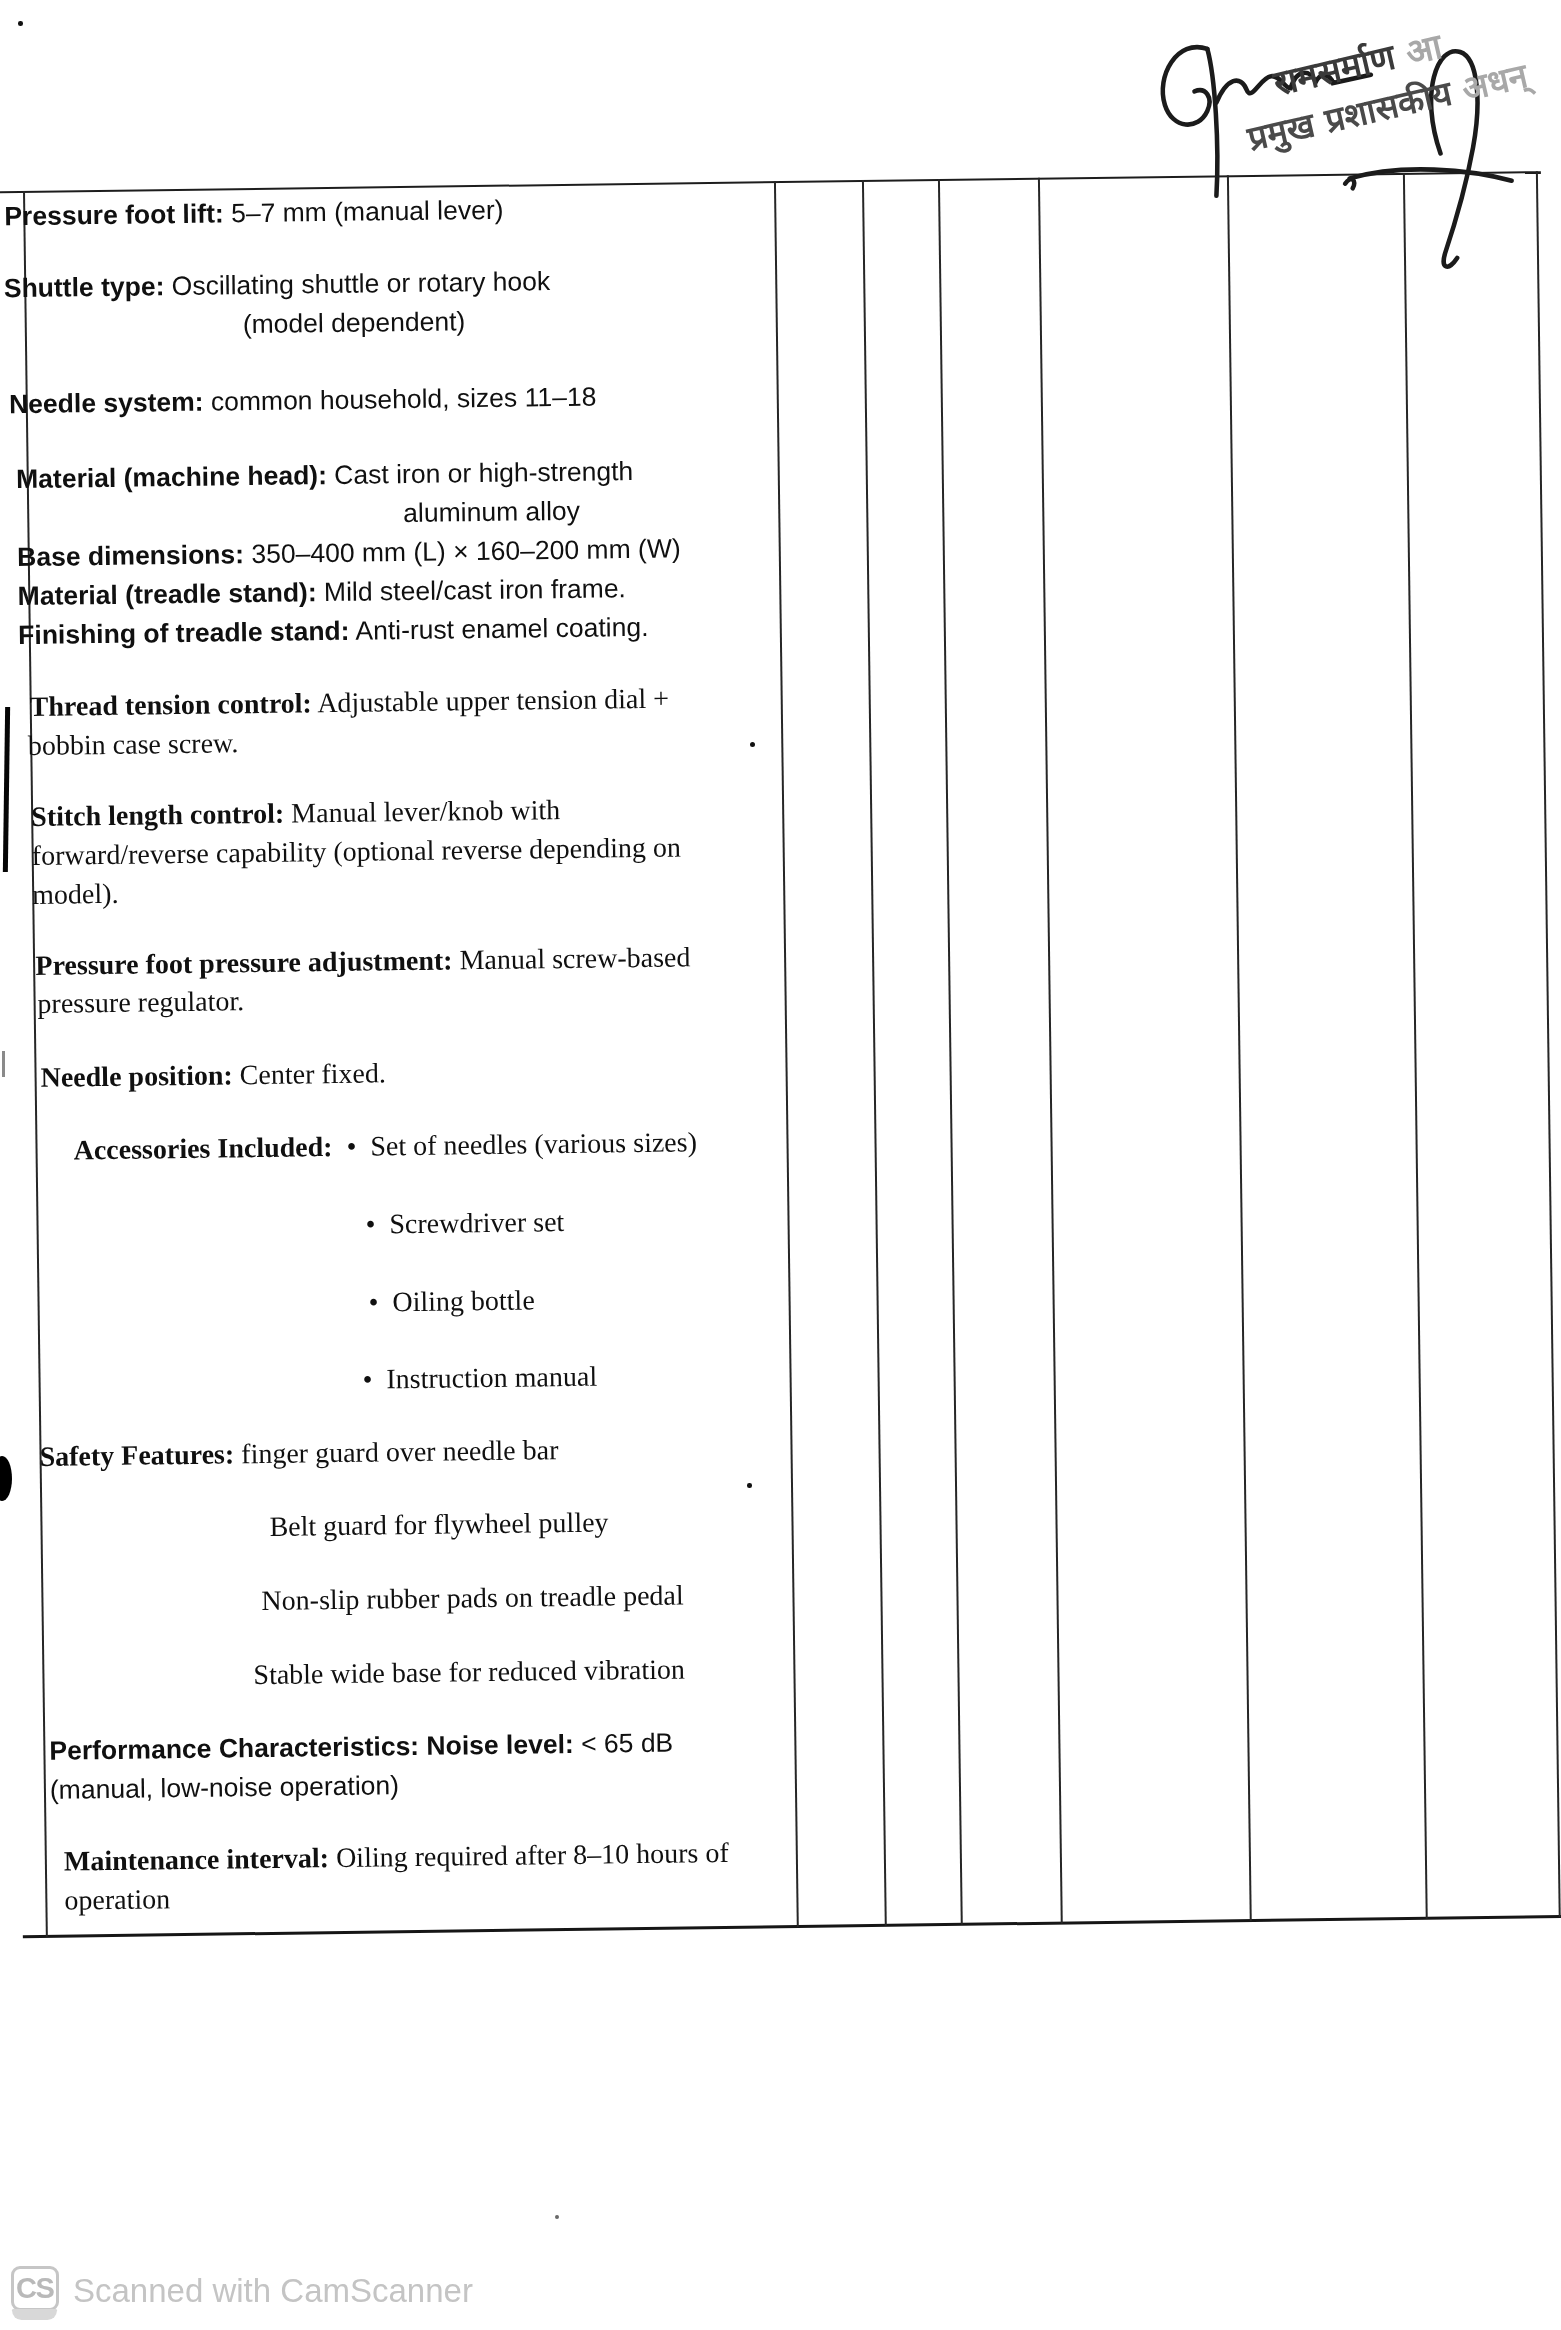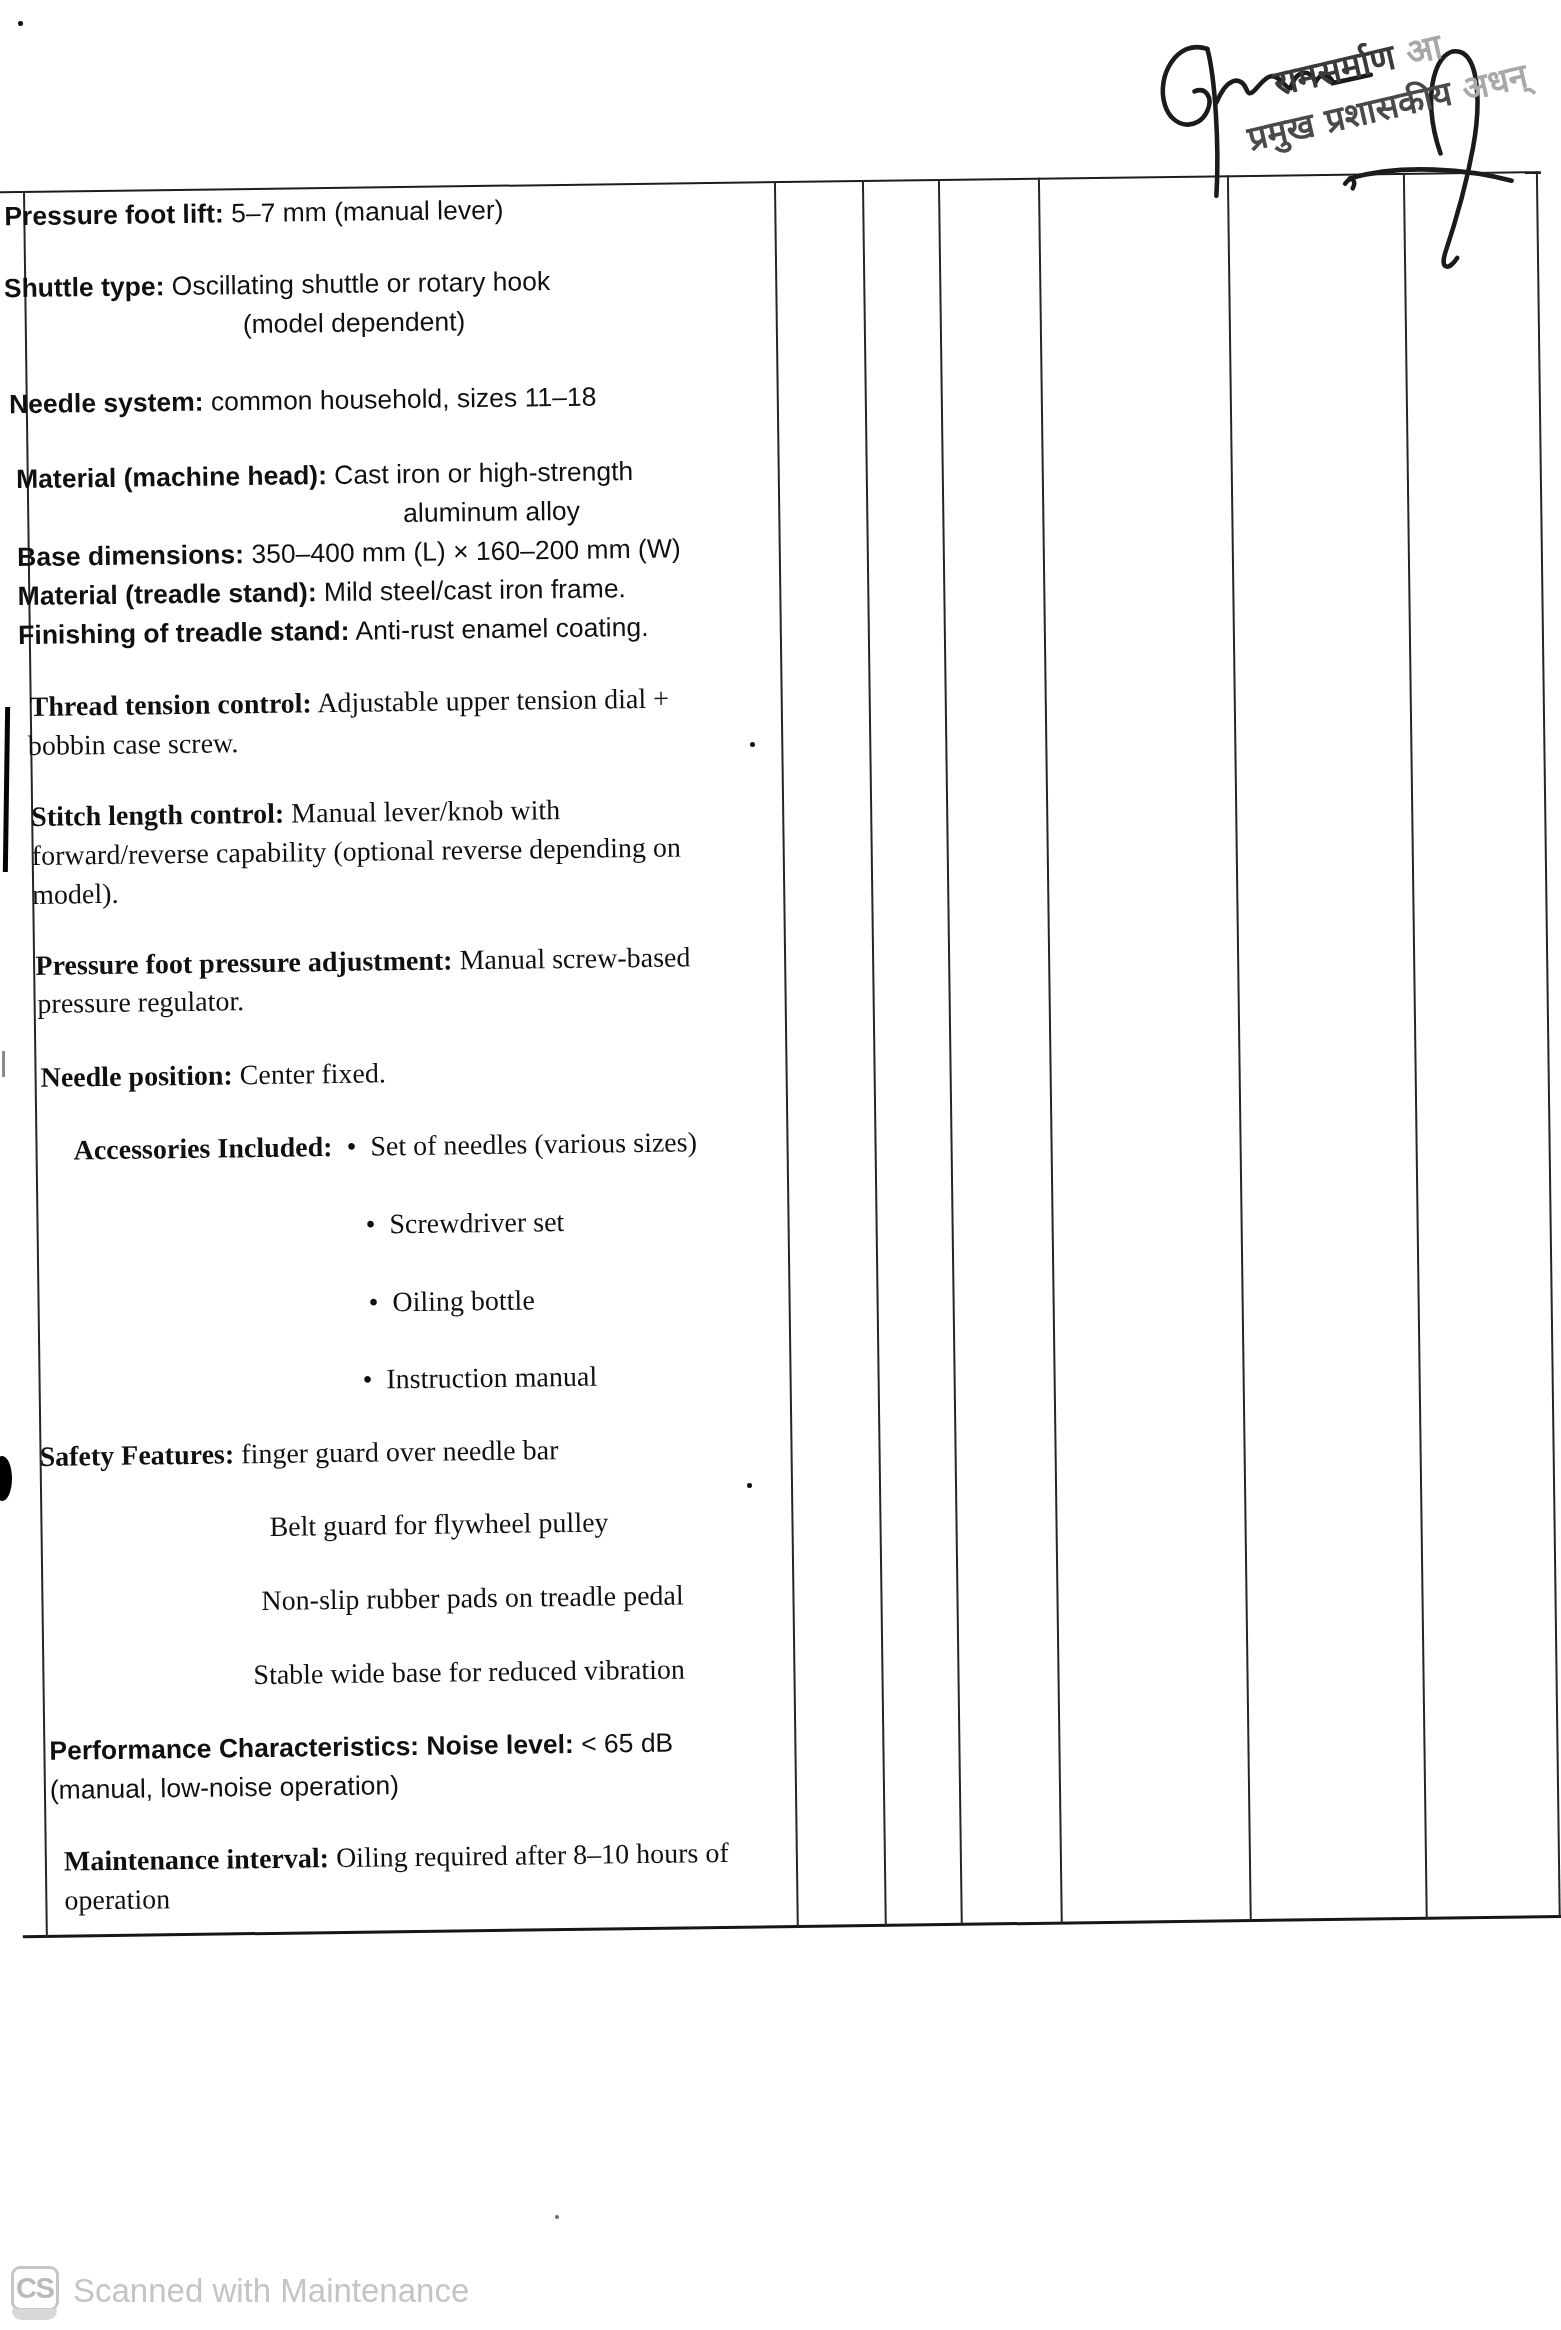--- a/index.html
+++ b/index.html
@@ -136,16 +136,16 @@
   <div class="smudge-tick"></div>
   <div class="dot" style="left:18px;top:21px;width:4.5px;height:4.5px;"></div>
   <div class="dot" style="left:750px;top:742px;width:5.3px;height:5.3px;"></div>
   <div class="dot" style="left:747px;top:1483px;width:4.5px;height:4.5px;"></div>
   <div class="dot" style="left:555px;top:2215px;width:3.8px;height:3.8px;background:#6a6a6a;"></div>
 
   <div class="cs-logo">
     <div class="cs-box">CS</div>
     <div class="cs-tab"></div>
   </div>
-  <div class="cs-text">Scanned with Maintenance</div>
+  <div class="cs-text">Scanned with CamScanner</div>
 
 </div>
 
 
 </body></html>

